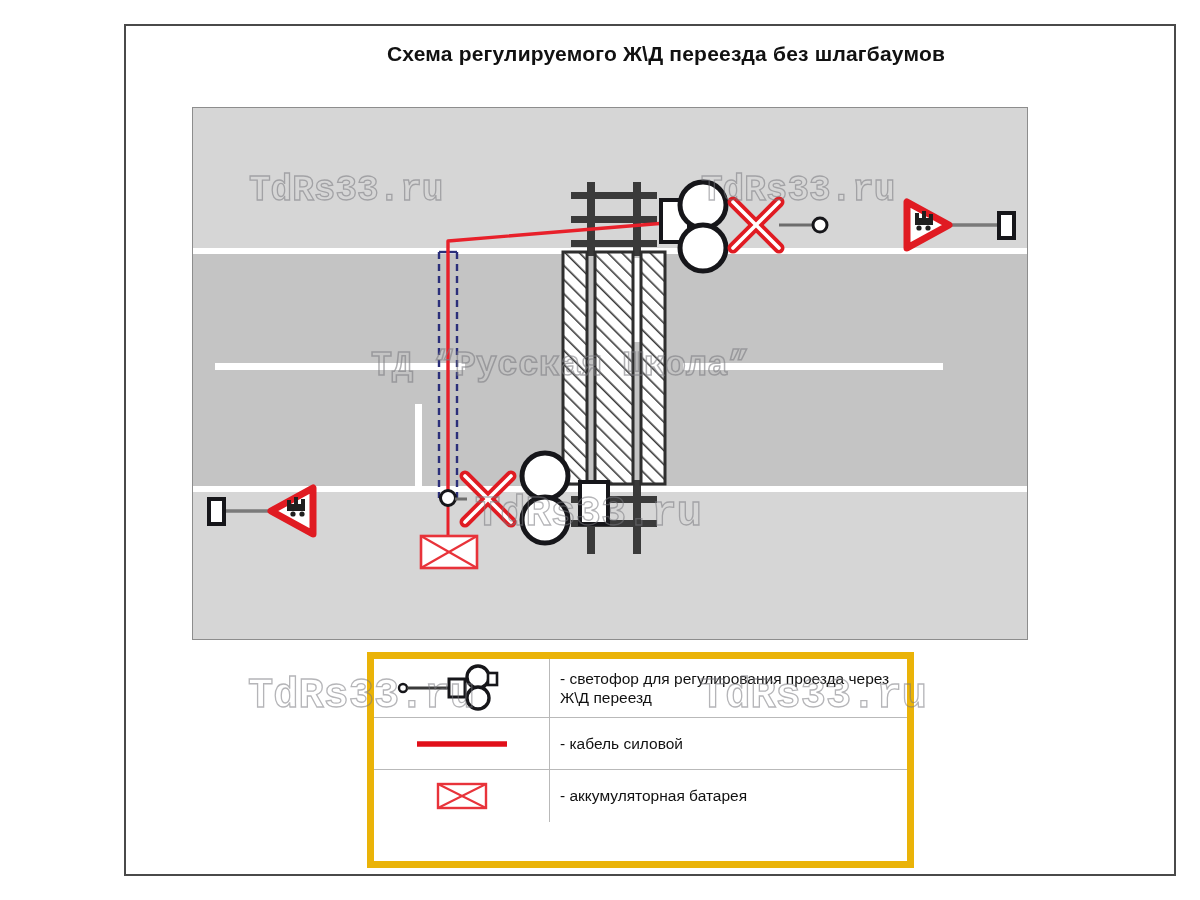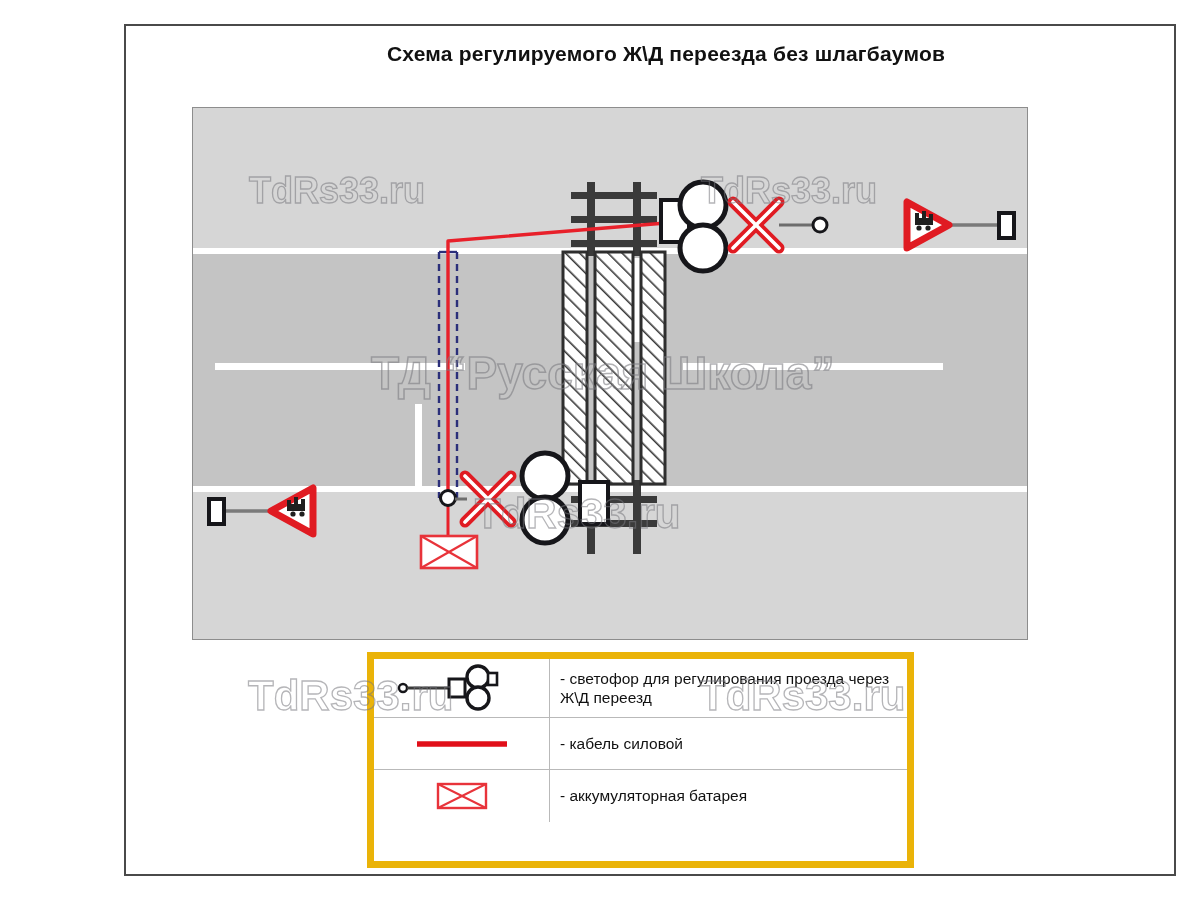--- a/index.html
+++ b/index.html
@@ -47,29 +47,29 @@
     font-size:15.5px;color:#111;line-height:1.25;box-sizing:border-box;
   }
   .r0{height:59px;}
   .r1{height:52px;}
   .r2{height:52px;}
   .r3{height:52px;}
 
   
   .wm{
     position:absolute;pointer-events:none;
-    font-family:Liberation Sans, sans-serif;font-weight:bold;
+    font-family:Liberation Mono, monospace;font-weight:bold;
     color:rgba(255,255,255,0.01);
     -webkit-text-stroke:1.3px rgba(120,120,125,0.55);
     white-space:nowrap;
   }
   .wm-a{font-size:36px;}
   .wm-b{font-size:42px;}
   .wm-big{
-    font-size:46px;
+    font-size:35px;
     -webkit-text-stroke:1.5px rgba(125,125,130,0.6);
   }
 </style>
 </head>
 <body>
 
 <div id="root">
 
   <div class="frame"></div>
 

